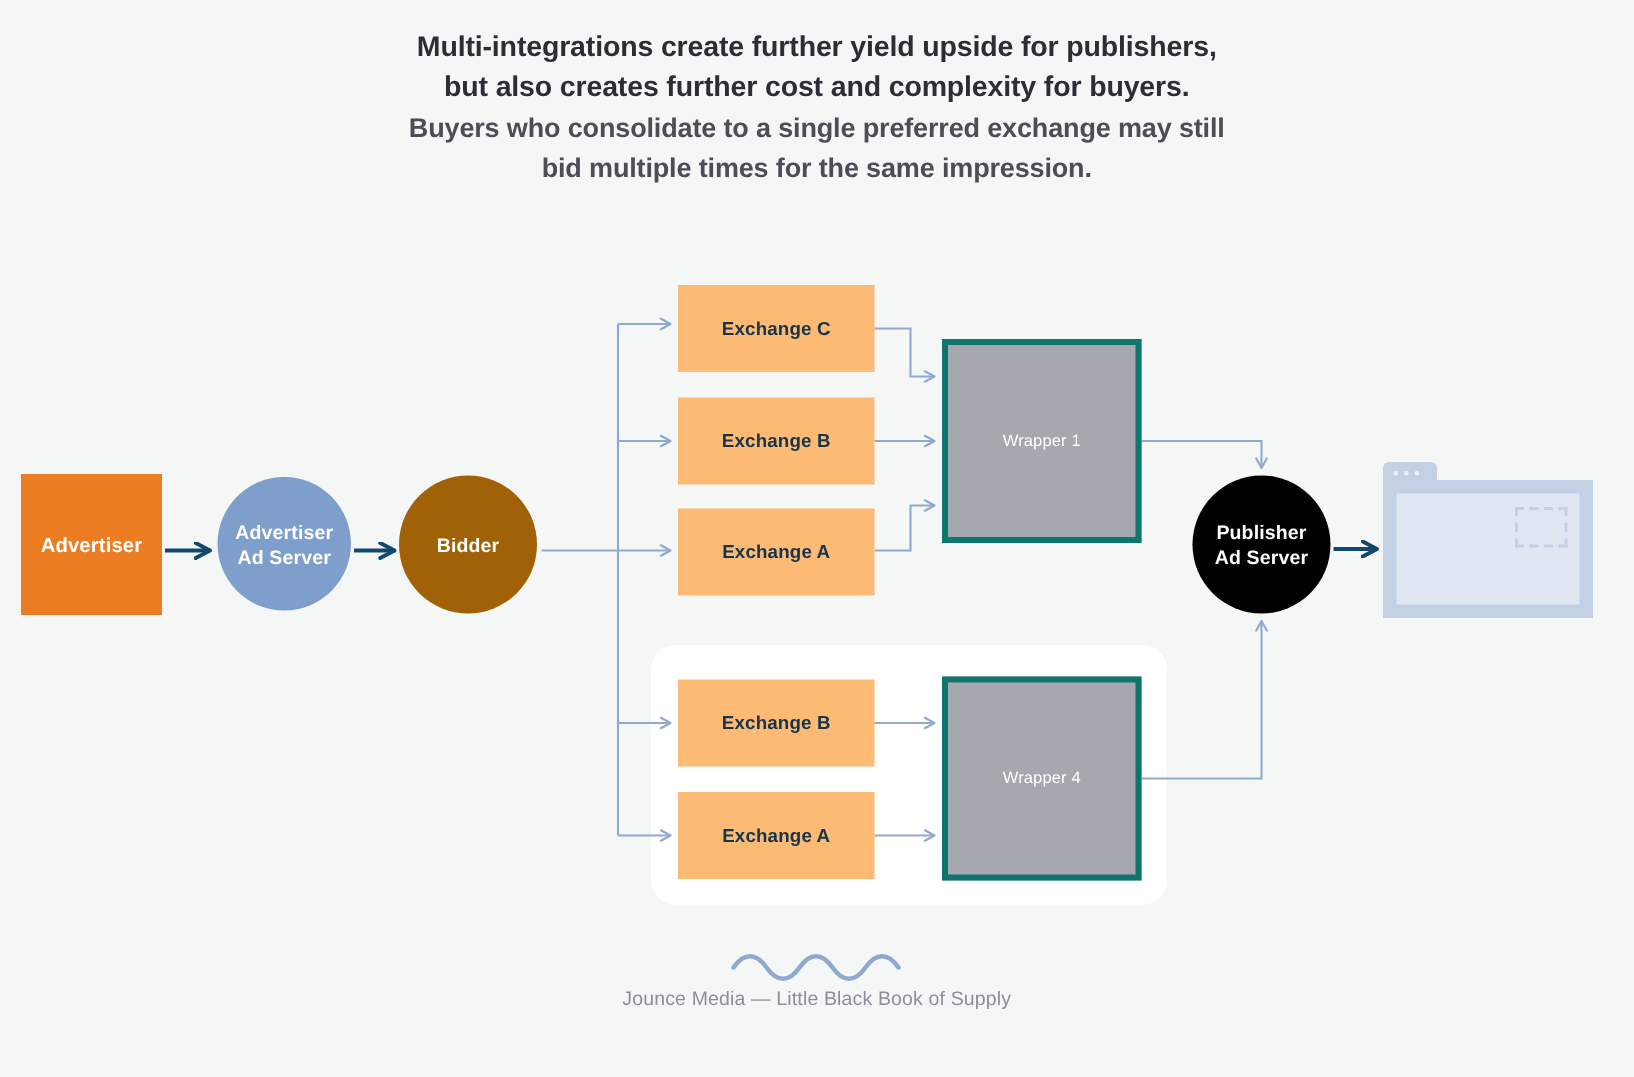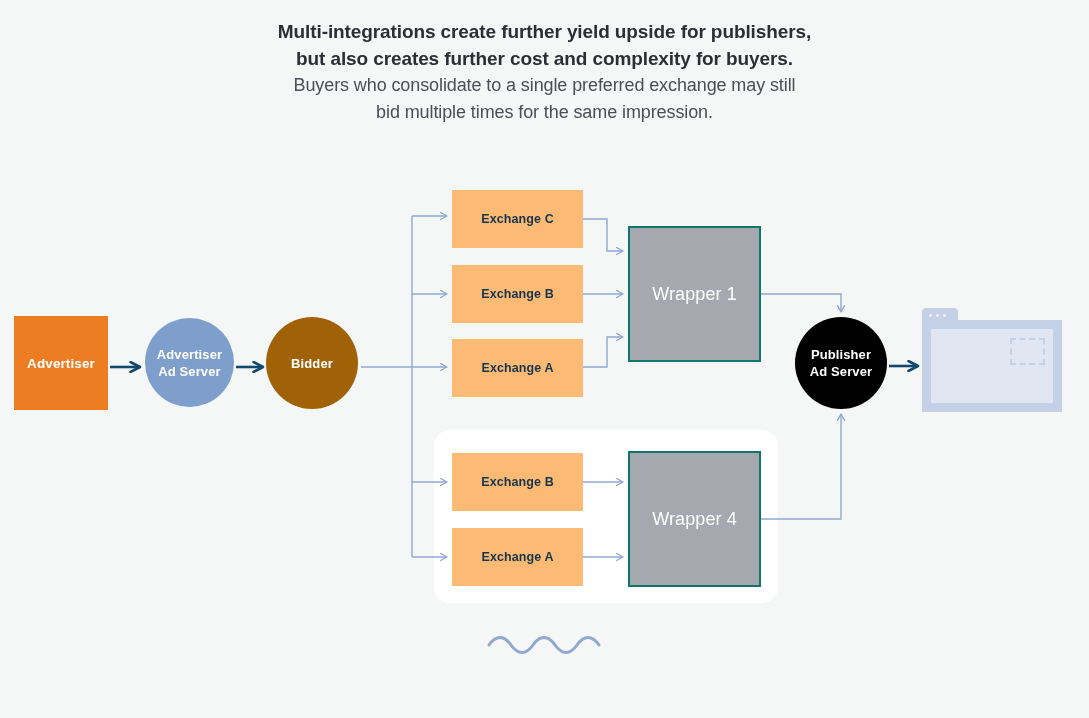--- a/index.html
+++ b/index.html
@@ -30,21 +30,21 @@
   }
   .head-bold {
     font-size: 19px;
     font-weight: bold;
     color: #2b2f33;
     line-height: 27px;
     letter-spacing: -0.1px;
   }
   .head-light {
     font-size: 18px;
-    font-weight: normal;
+    font-weight: bold;
     color: #4a4f55;
     line-height: 27px;
     letter-spacing: -0.1px;
   }
 
   
   .node-rect {
     position: absolute;
     display: flex;
     align-items: center;
@@ -117,26 +117,26 @@
   .ex-c  { top: 190px; }
   .ex-b1 { top: 265px; }
   .ex-a1 { top: 339px; }
   .ex-b2 { top: 453px; }
   .ex-a2 { top: 528px; }
 
   
   .wrapper-box {
     position: absolute;
     background: #a5a8ae;
-    border: 2px solid #0f766e;
+    border: 4px solid #0f766e;
     color: #ffffff;
     display: flex;
     align-items: center;
     justify-content: center;
-    font-size: 18px;
+    font-size: 11px;
     font-weight: normal;
     letter-spacing: 0.1px;
     box-sizing: border-box;
   }
   .wrapper-1 {
     left: 628px;
     top: 226px;
     width: 133px;
     height: 136px;
   }
@@ -357,15 +357,16 @@
       </div>
     </div>
   </div>
 
   <div class="footer">
     <div class="squiggle-wrap">
       <svg width="120" height="20" viewBox="0 0 120 20" xmlns="http://www.w3.org/2000/svg">
         <path d="M4,11 C11,1 19,1 26,11 C33,21 41,21 48,11 C55,1 63,1 70,11 C77,21 85,21 92,11 C99,1 107,1 114,11" fill="none" stroke="#8fa9cf" stroke-width="3" stroke-linecap="round"></path>
       </svg>
     </div>
+    <div class="footer-text">Jounce Media — Little Black Book of Supply</div>
   </div>
 
 </div>
 
 </body></html>

